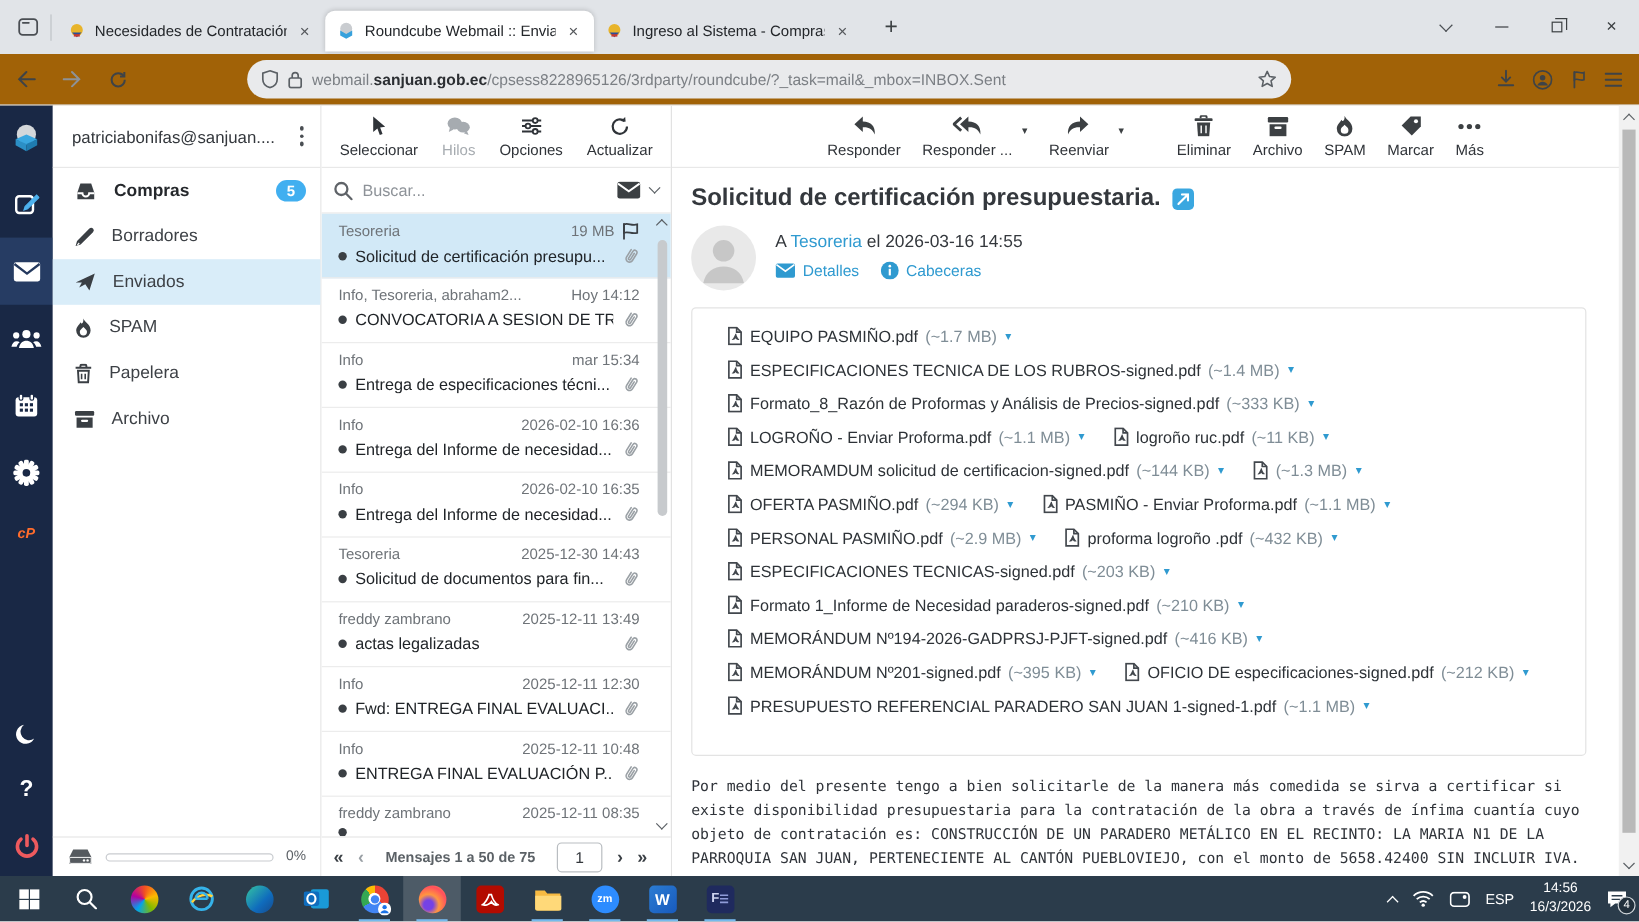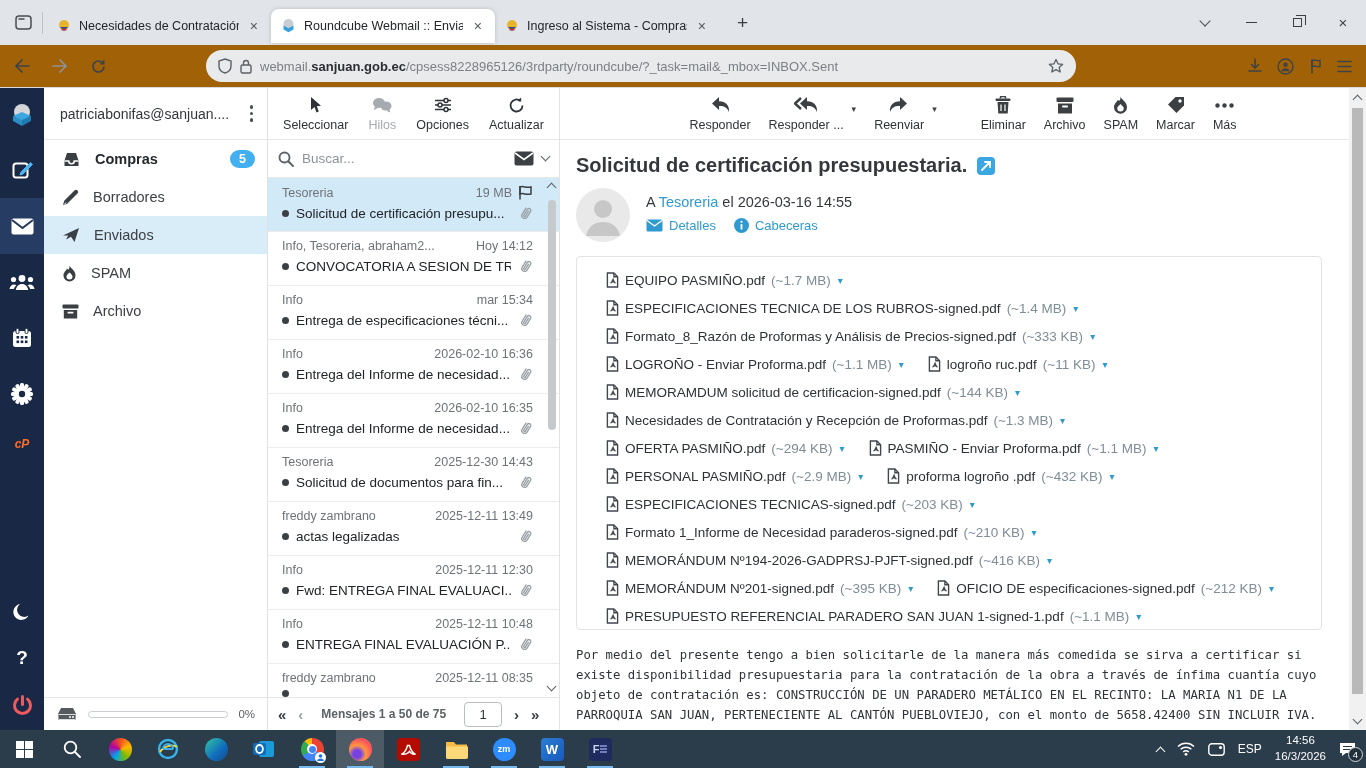--- a/index.html
+++ b/index.html
@@ -345,20 +345,28 @@
       <span class="fl">Enviados</span>
     </div>
     <div class="fld">
       <svg width="15" height="17" viewBox="0 0 15 17">
           <path d="M7.5 0.5c.8 3 6 4.5 6 10a6 6 0 0 1-12 0c0-3.4 2.6-4.6 3.6-7 .6 1.6 2.6 1.8 2.4-3z" fill="#3a3f44"></path>
           <path d="M7.5 14.5a3 3 0 0 1-3-3c0-1.7 1.5-2.3 3-4 1.5 1.7 3 2.3 3 4a3 3 0 0 1-3 3z" fill="#fff"></path>
         </svg>
       <span class="fl">SPAM</span>
     </div>
     <div class="fld">
+      <svg width="15" height="17" viewBox="0 0 15 17">
+          <path d="M1 3.5h13M5 3.5V2a1 1 0 0 1 1-1h3a1 1 0 0 1 1 1v1.5" fill="none" stroke="#3a3f44" stroke-width="1.6"></path>
+          <path d="M3 6h9l-.6 9.5H3.6z" fill="none" stroke="#3a3f44" stroke-width="1.6"></path>
+          <path d="M6 8.5v4.5M9 8.5v4.5" stroke="#3a3f44" stroke-width="1.3"></path>
+        </svg>
+      <span class="fl">Papelera</span>
+    </div>
+    <div class="fld">
       <svg width="17" height="15" viewBox="0 0 17 15">
           <rect x="0.5" y="0.5" width="16" height="4" rx="1" fill="#3a3f44"></rect>
           <path d="M1.8 6h13.4v8.5H1.8z" fill="#3a3f44"></path>
           <rect x="5.5" y="7.8" width="6" height="1.8" rx="0.9" fill="#fff"></rect>
         </svg>
       <span class="fl">Archivo</span>
     </div>
 
     <div class="quota">
       <svg width="22" height="14" viewBox="0 0 22 14">
@@ -754,21 +762,20 @@
           <span class="an">MEMORAMDUM solicitud de certificacion-signed.pdf</span>
           <span class="as">(~144 KB)</span>
           <span class="ac">▾</span>
         </span>
       <span class="att">
           <svg width="13" height="16" viewBox="0 0 14 17">
             <path d="M1.5 1h7L12.5 5v11h-11z" fill="none" stroke="#42474d" stroke-width="1.5"></path>
             <path d="M8.5 1v4h4" fill="none" stroke="#42474d" stroke-width="1.5"></path>
             <path d="M4 12c1-.5 3-4 3.3-5.5h.8c.3 1.8 1.4 4.4 2.9 5.3-1.8.6-2.7 0-3.4-1.2-.8 1.2-2 1.7-3.6 1.4z" fill="#42474d"></path>
           </svg>
-          <span class="an">Necesidades de Contratación y Recepción de Proformas.pdf</span>
           <span class="as">(~1.3 MB)</span>
           <span class="ac">▾</span>
         </span>
       <span class="att">
           <svg width="13" height="16" viewBox="0 0 14 17">
             <path d="M1.5 1h7L12.5 5v11h-11z" fill="none" stroke="#42474d" stroke-width="1.5"></path>
             <path d="M8.5 1v4h4" fill="none" stroke="#42474d" stroke-width="1.5"></path>
             <path d="M4 12c1-.5 3-4 3.3-5.5h.8c.3 1.8 1.4 4.4 2.9 5.3-1.8.6-2.7 0-3.4-1.2-.8 1.2-2 1.7-3.6 1.4z" fill="#42474d"></path>
           </svg>
           <span class="an">OFERTA PASMIÑO.pdf</span>

